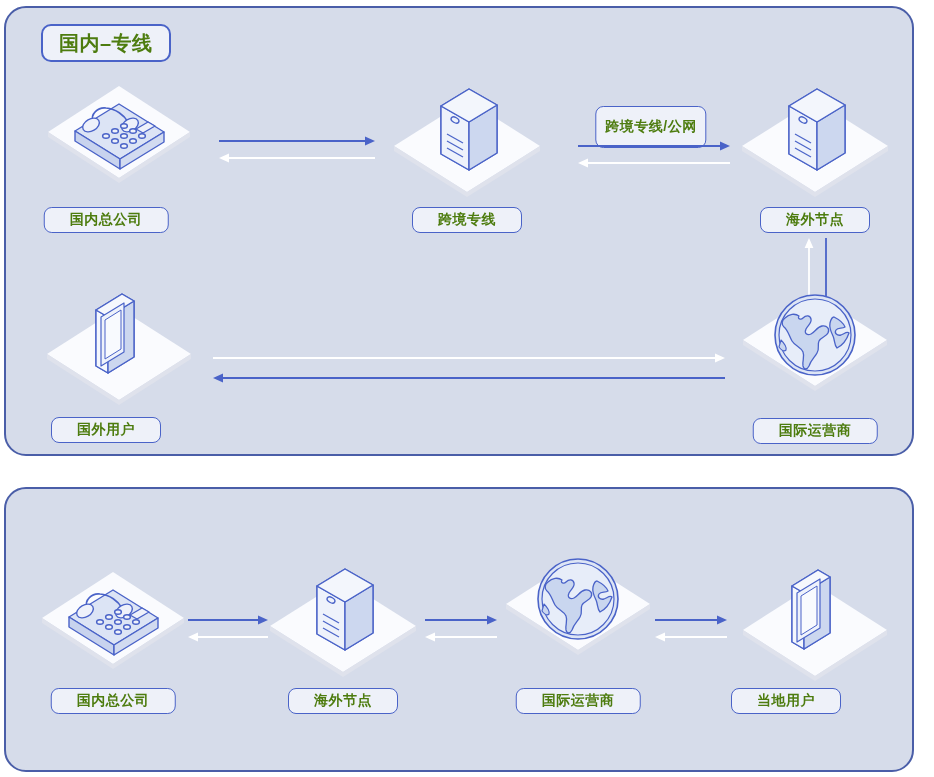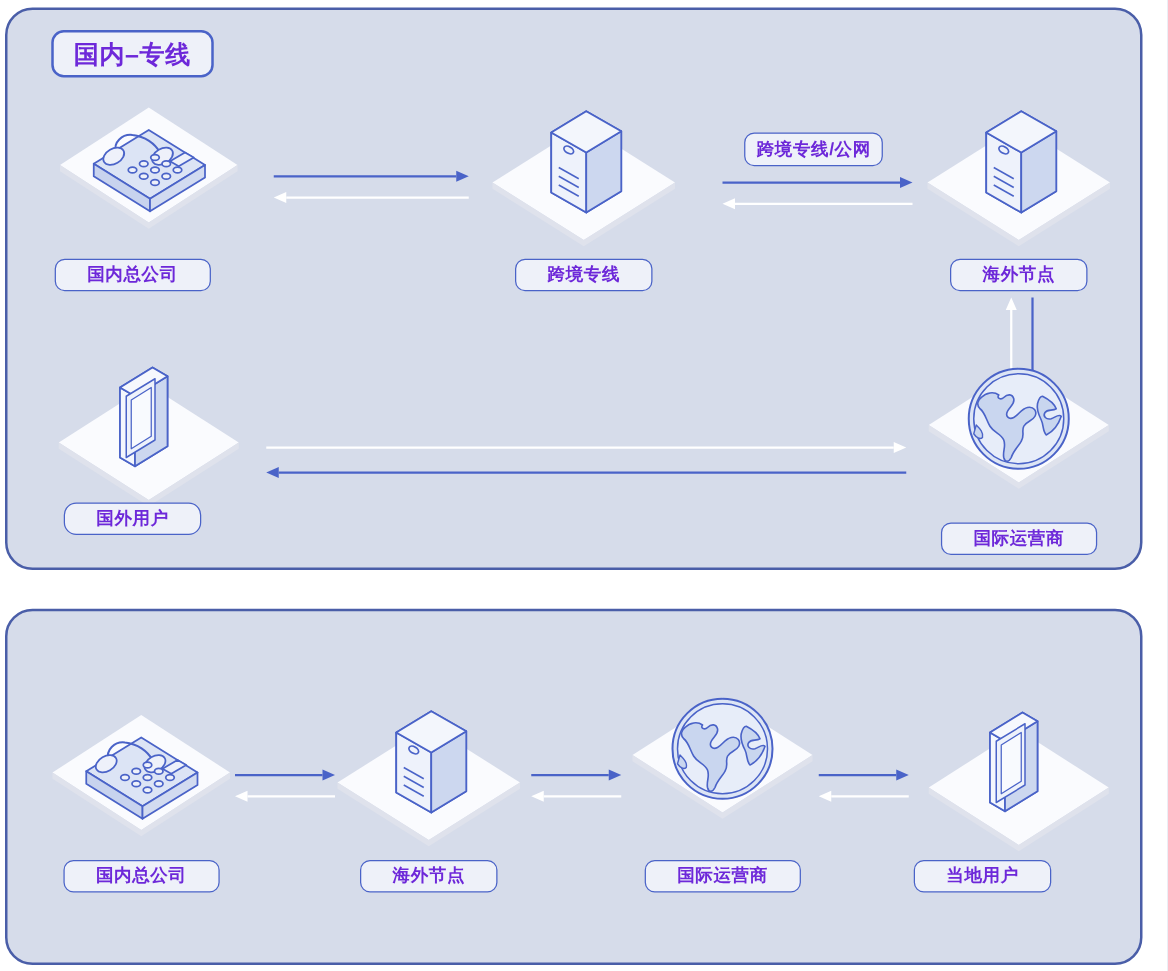--- a/index.html
+++ b/index.html
@@ -23,21 +23,21 @@
   #panel-domestic{left:4px;top:6px;width:910px;height:450px;}
   #panel-overseas{left:4px;top:487px;width:910px;height:285px;}
 
   
   .pill{
     position:absolute;
     box-sizing:border-box;
     background:#eef1f9;
     border:1.6px solid #4a63c8;
     border-radius:8px;
-    color:#6d28d9;
+    color:#4d7c0f;
     font-weight:bold;
     letter-spacing:.5px;
     display:flex;align-items:center;justify-content:center;
     white-space:nowrap;
     transform:translateX(-50%);
   }
   .pill.title{
     font-size:20px;
     border-radius:10px;
     border-width:2px;
@@ -45,21 +45,21 @@
     padding:0 16px;
     transform:none;
   }
   .pill.cap{
     font-size:14px;
     height:26px;
     padding:0 25px;
   }
   .pill.edge{
     font-size:14px;
-    height:27px;
+    height:42px;
     padding:0 9px;
   }
 
   
   .node{position:absolute;transform:translateX(-50%);}
   .node svg{display:block;overflow:visible;}
 
   
   .arrow{position:absolute;}
   .arrow svg{display:block;overflow:visible;}
@@ -205,21 +205,21 @@
       <g stroke="#4a63c8" stroke-width="1.4" stroke-linejoin="round">
         <path d="M57 38 L83 22 L95 29 L95 85 L69 101 L57 94 Z" fill="#e8eefa"></path>
         <path d="M57 38 L69 45 L69 101 L57 94 Z" fill="#f4f7fd"></path>
         <path d="M69 45 L95 29 L95 85 L69 101 Z" fill="#ccd7ef"></path>
         <path d="M57 38 L83 22 L95 29 L69 45 Z" fill="#f6f8fd"></path>
         <path d="M62 45 L85 31 L85 80 L62 94 Z" fill="#eef2fb" stroke-width="1.2"></path>
         <path d="M66 48 L82 38 L82 77 L66 87 Z" fill="#f8fafe" stroke-width="1"></path>
       </g>
     </svg>
   </div>
-  <div class="pill cap" style="left:106px;top:402px;border-radius:10px;">国外用户</div>
+  <div class="pill cap" style="left:106px;top:417px;">国外用户</div>
 
   <div class="arrow" style="left:213px;top:350px;">
     <svg width="512" height="34" viewBox="0 0 512 34">
       <line x1="0" y1="8" x2="502" y2="8" stroke="#ffffff" stroke-width="1.8"></line>
       <path d="M512 8 L502 3.6 L502 12.4 Z" fill="#ffffff"></path>
       <line x1="512" y1="28" x2="10" y2="28" stroke="#4a63c8" stroke-width="1.8"></line>
       <path d="M0 28 L10 23.6 L10 32.4 Z" fill="#4a63c8"></path>
     </svg>
   </div>
 

